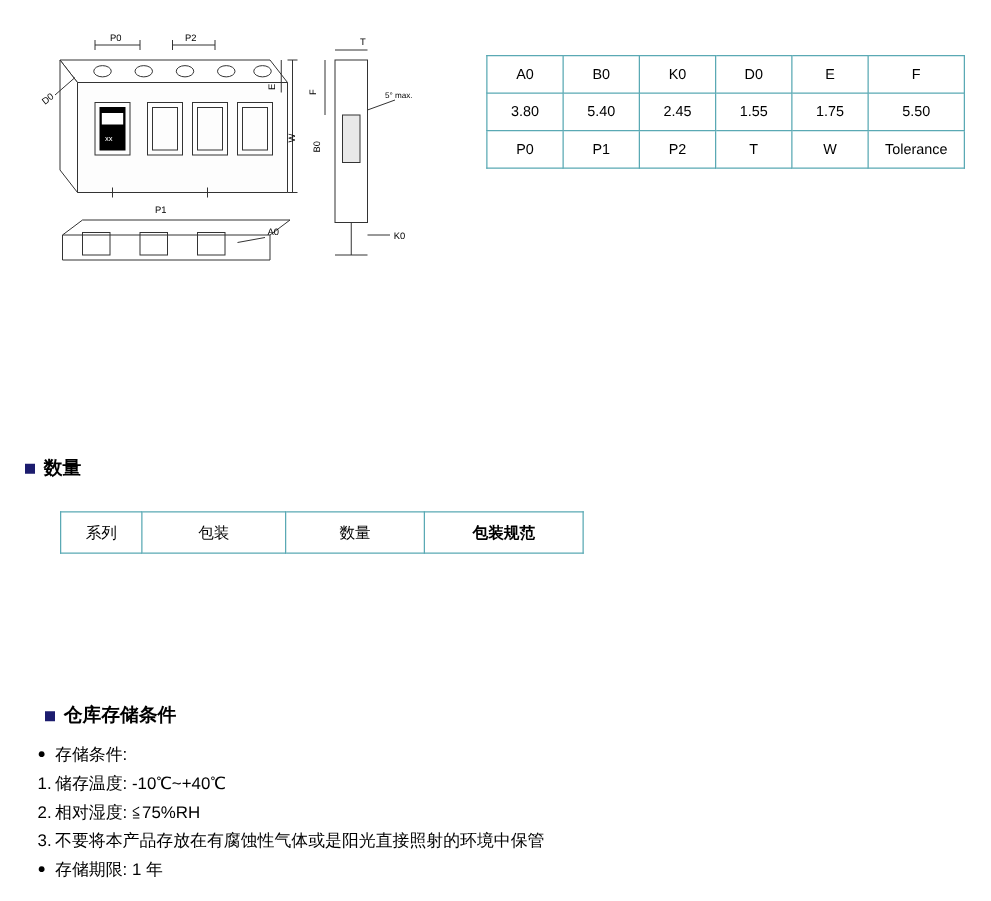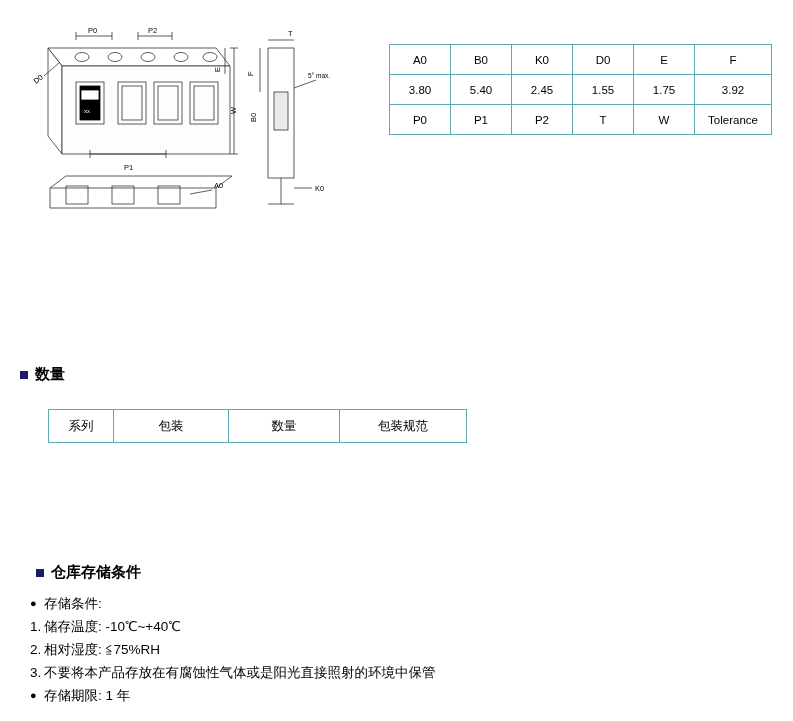--- a/index.html
+++ b/index.html
@@ -80,21 +80,21 @@
     border: 1px solid #5aa9b4;
     height: 32px;
     text-align: center;
     vertical-align: middle;
     padding: 0 4px;
     white-space: nowrap;
   }
   .qty-table td.c1 { width: 56px; }
   .qty-table td.c2 { width: 106px; }
   .qty-table td.c3 { width: 102px; }
-  .qty-table td.c4 { width: 118px; }
+  .qty-table td.c4 { width: 118px; font-weight: bold; }
 
   
   .store-list {
     position: absolute;
     left: 30px;
     top: 592px;
     font-size: 13.5px;
     line-height: 23px;
   }
   .store-list .li {
@@ -215,21 +215,21 @@
         <td>D0</td>
         <td>E</td>
         <td class="wide">F</td>
       </tr>
       <tr>
         <td>3.80</td>
         <td>5.40</td>
         <td>2.45</td>
         <td>1.55</td>
         <td>1.75</td>
-        <td class="wide">3.92</td>
+        <td class="wide">5.50</td>
       </tr>
       <tr>
         <td>P0</td>
         <td>P1</td>
         <td>P2</td>
         <td>T</td>
         <td>W</td>
         <td class="wide">Tolerance</td>
       </tr>
     </tbody>

